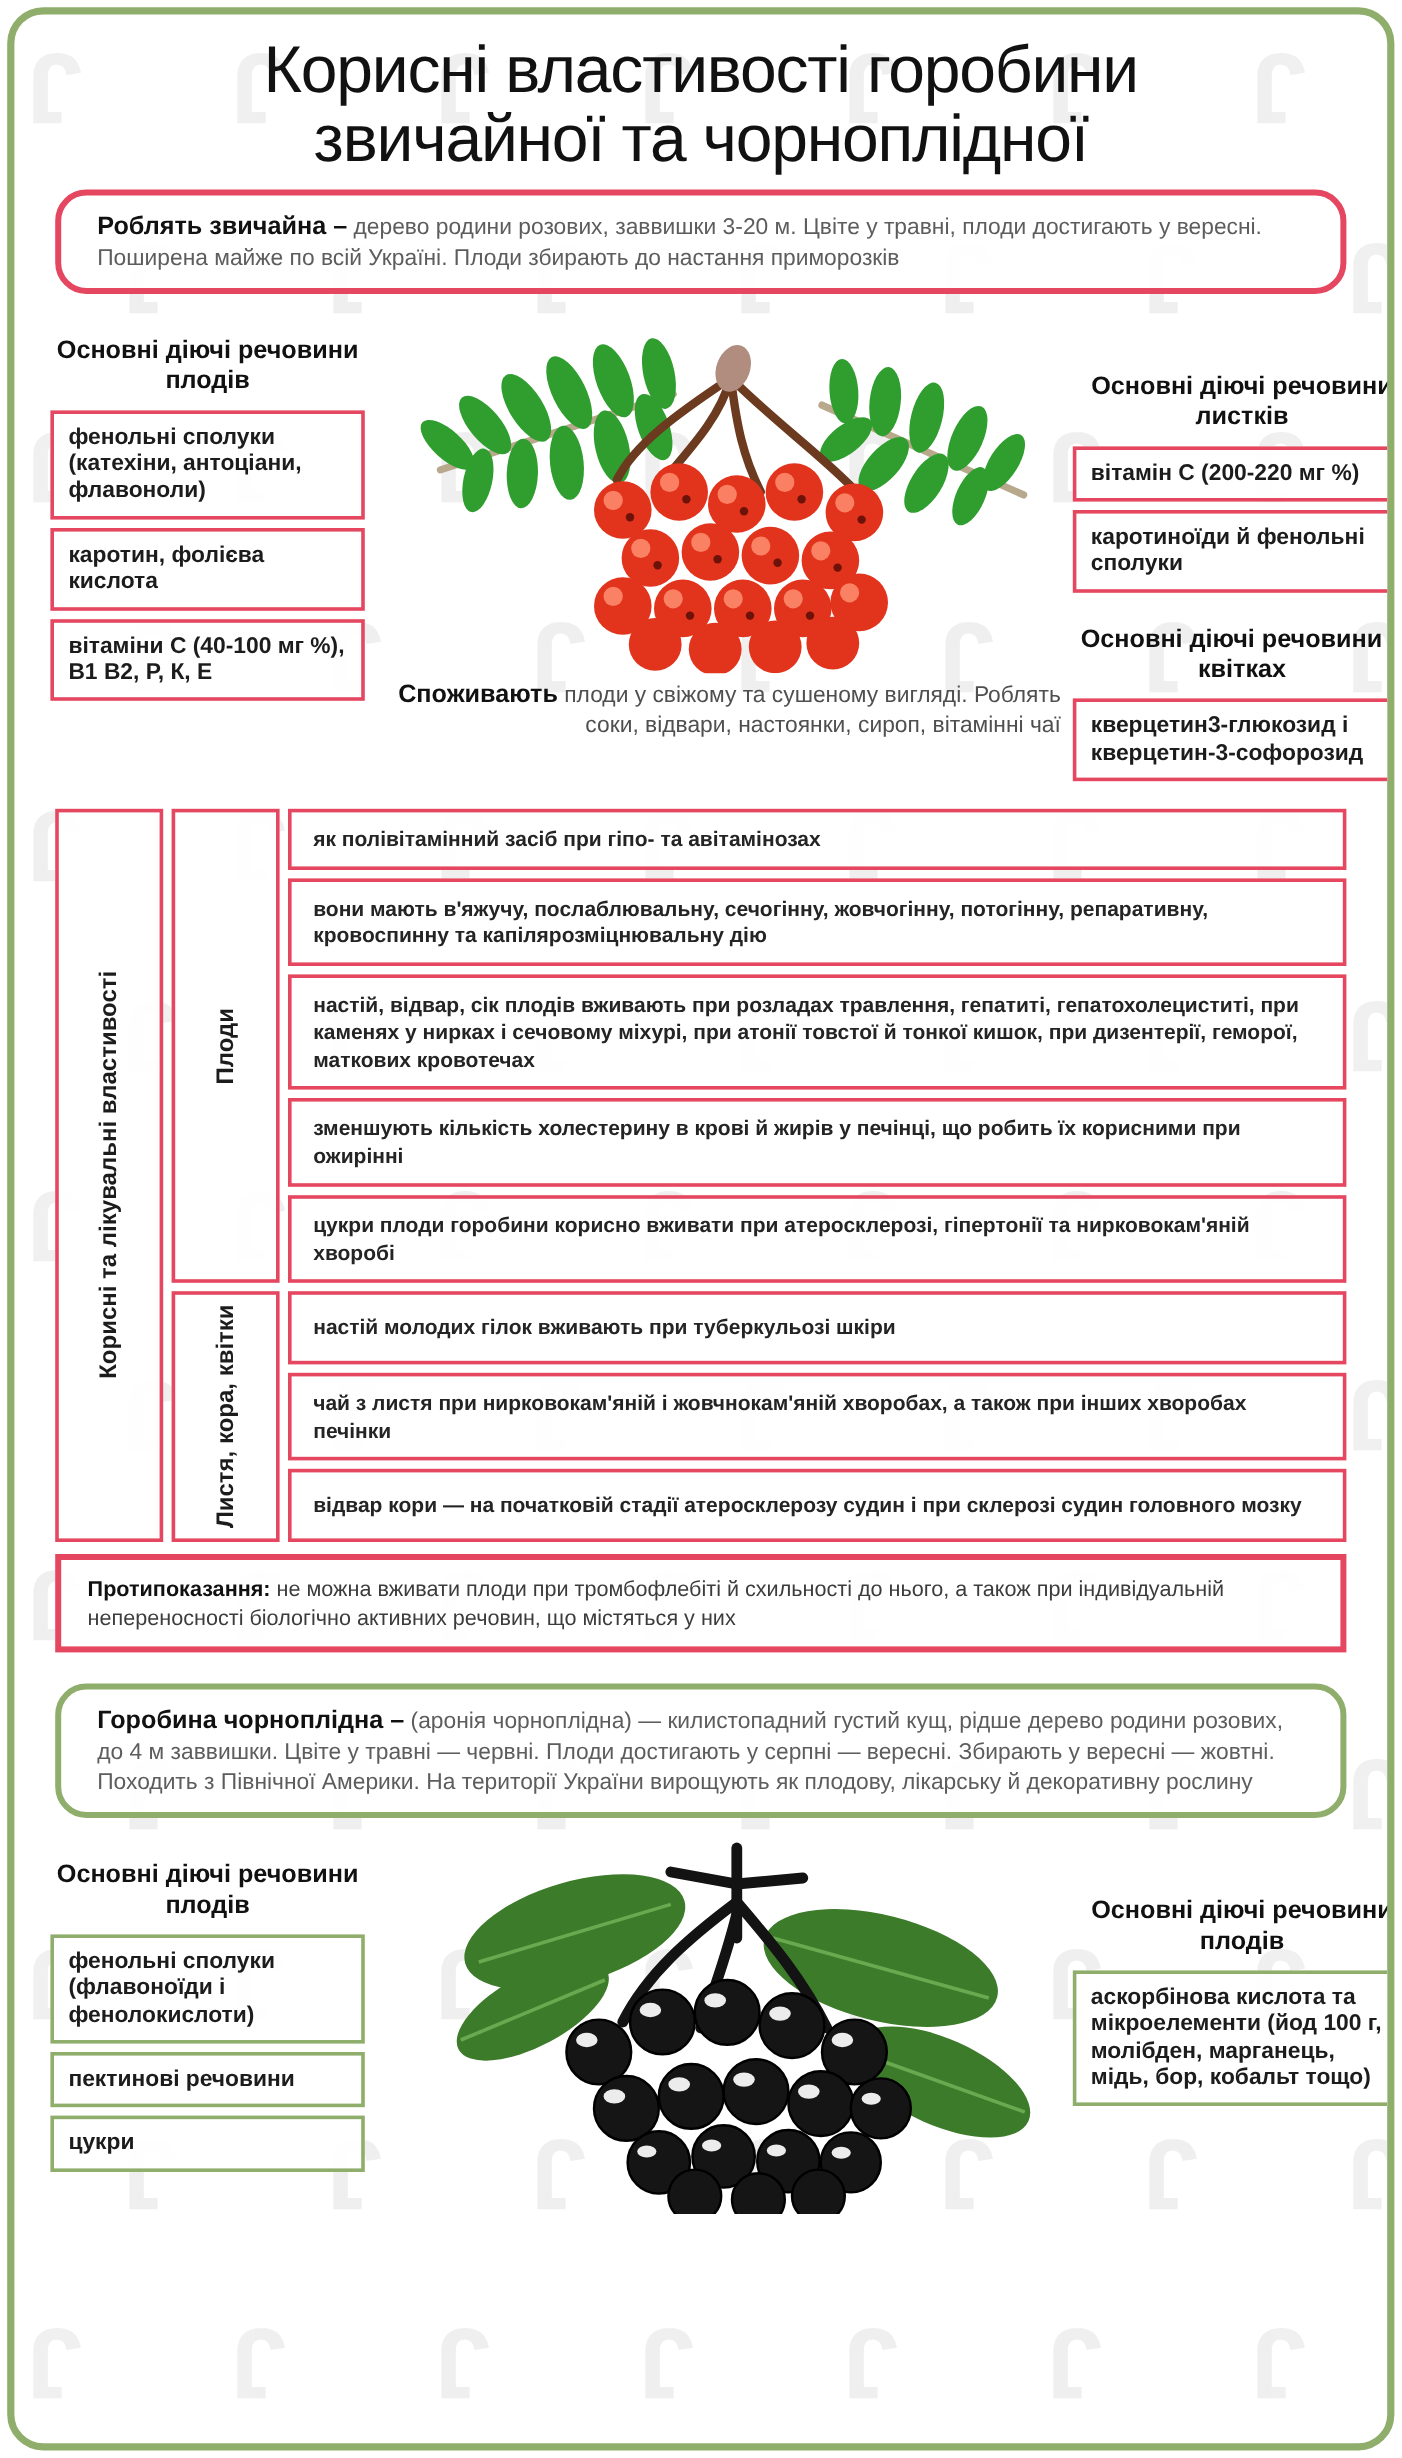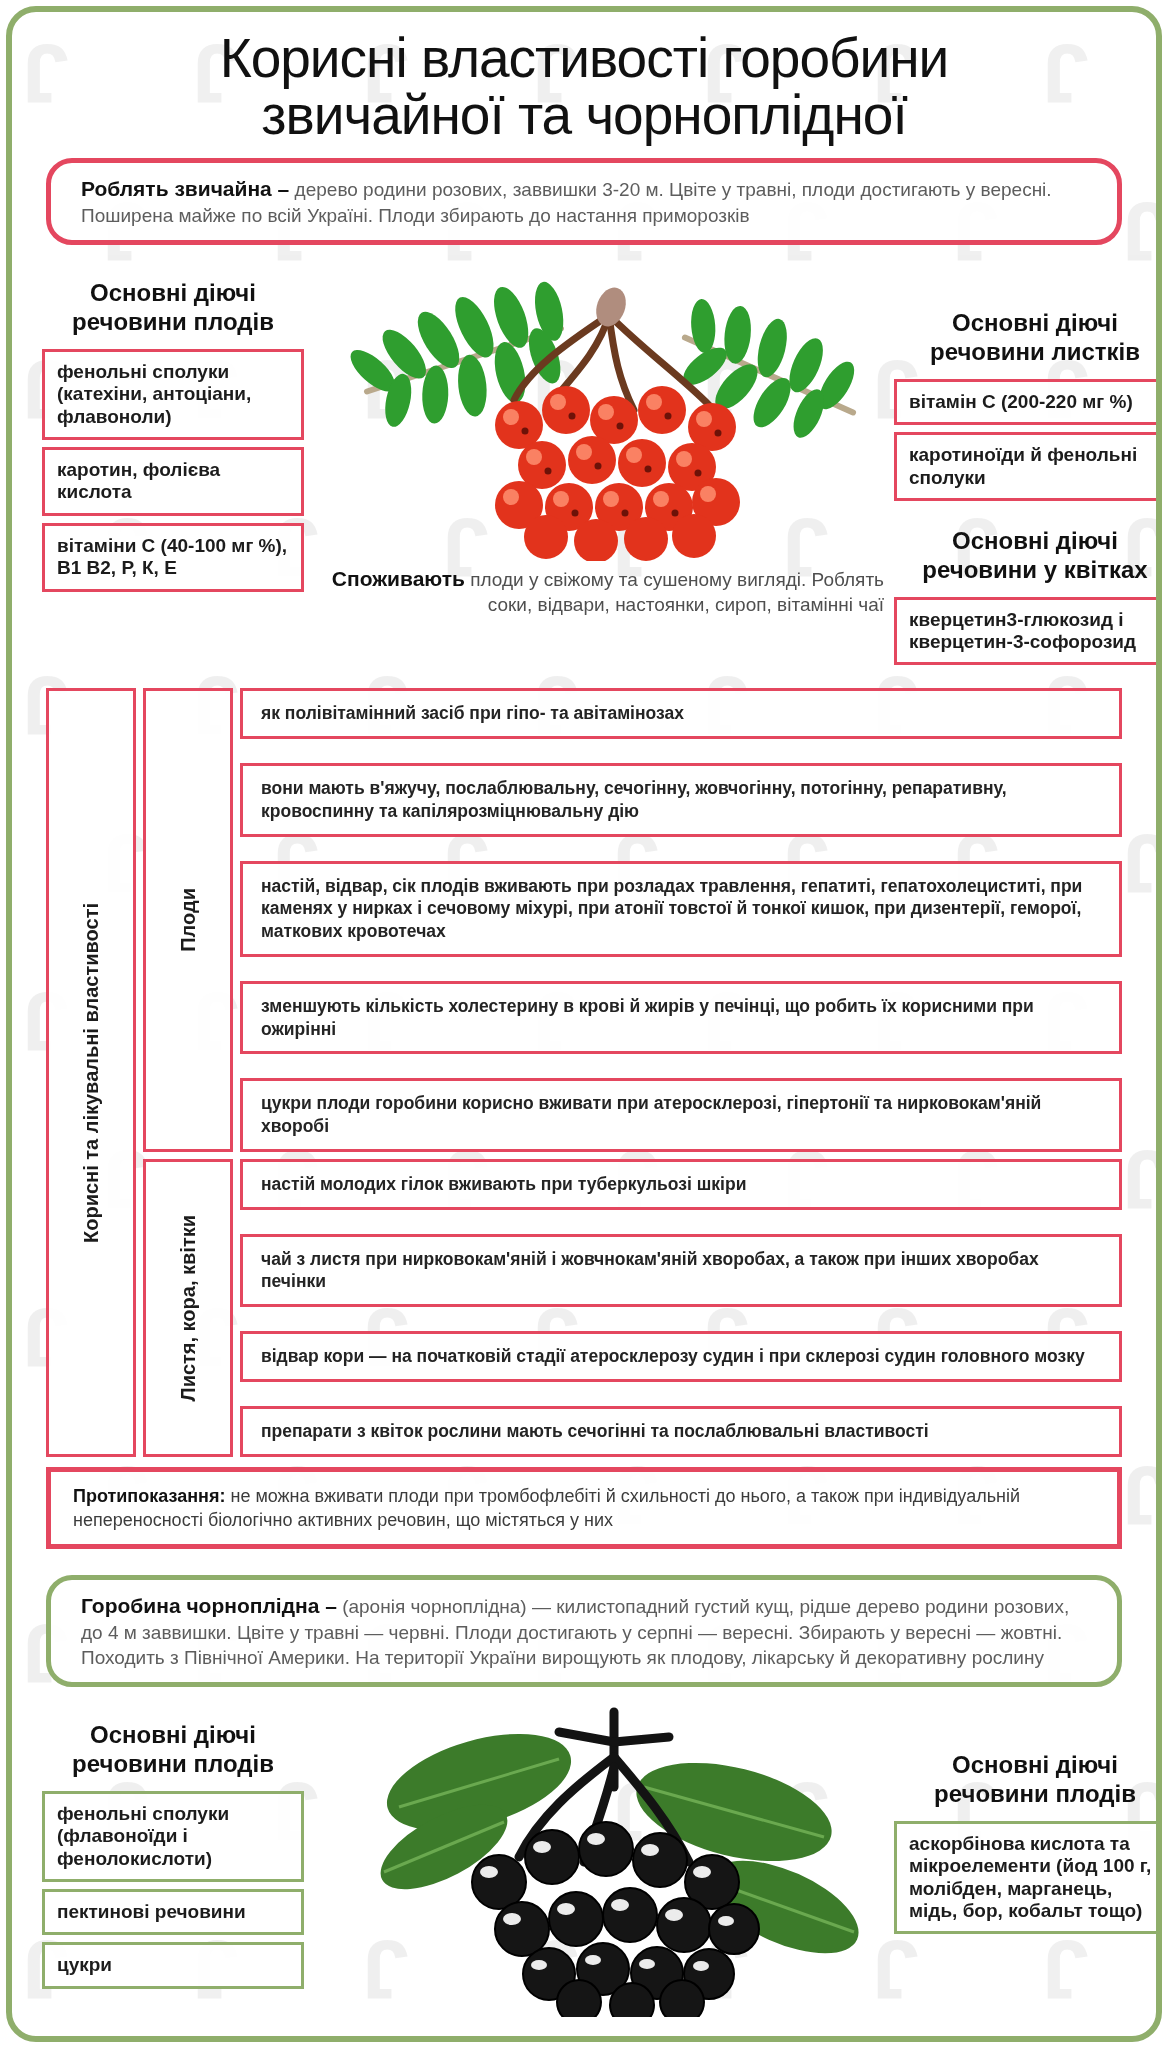--- a/index.html
+++ b/index.html
@@ -9,31 +9,31 @@
   .wm{position:absolute;font-weight:bold;color:#c9c9c9;opacity:.28;transform:rotate(180deg);font-size:84px;line-height:1;}
   .content{position:relative;z-index:1;padding:10px 30px 0 30px;}
   .page-title{text-align:center;font-size:55px;line-height:1.04;color:#111;font-weight:400;letter-spacing:-1px;margin:8px 0 14px;}
   .intro-box{border:5px solid #e4475f;border-radius:26px;background:rgba(255,255,255,.92);padding:12px 30px;font-size:19px;color:#5d5d5d;line-height:1.32;margin:0 4px 10px;}
   .intro-box.green{border-color:#8fae6b;}
   .intro-lead{font-weight:bold;color:#111;font-size:21px;}
   .cols{display:flex;gap:10px;align-items:flex-start;}
   .col-left{width:262px;flex:0 0 262px;padding-top:14px;}
   .col-right{width:282px;flex:0 0 282px;padding-top:44px;}
   .col-center{flex:1 1 auto;text-align:center;}
-  .sub-head{font-size:24px;font-weight:bold;color:#111;text-align:center;line-height:1.2;margin:10px 0 12px;}
+  .sub-head{font-size:21px;font-weight:bold;color:#111;text-align:center;line-height:1.2;margin:10px 0 12px;}
   .item-box{border:3px solid #e4475f;background:rgba(255,255,255,.9);padding:9px 12px;font-size:19px;font-weight:bold;color:#1c1c1c;line-height:1.18;margin-bottom:7px;}
   .item-box.green{border-color:#8fae6b;}
   .caption{font-size:19px;color:#4f4f4f;text-align:right;line-height:1.3;margin-top:4px;}
   .caption b{color:#111;font-size:21px;}
   .tbl{display:flex;gap:7px;margin:16px 4px 0;align-items:stretch;}
   .vcell{border:3px solid #e4475f;background:rgba(255,255,255,.9);display:flex;align-items:center;justify-content:center;flex:0 0 84px;width:84px;}
   .vtext{writing-mode:vertical-rl;transform:rotate(180deg);font-weight:bold;font-size:20px;color:#1c1c1c;text-align:center;line-height:1.15;padding:8px 4px;}
   .tbl-right{flex:1 1 auto;display:flex;flex-direction:column;gap:7px;}
   .tbl-group{display:flex;gap:7px;}
-  .rows{flex:1 1 auto;display:flex;flex-direction:column;gap:24px;}
+  .rows{flex:1 1 auto;display:flex;flex-direction:column;gap:7px;}
   .row-box{border:3px solid #e4475f;background:rgba(255,255,255,.9);padding:11px 18px;font-size:17.5px;font-weight:bold;color:#242424;line-height:1.3;display:flex;align-items:center;flex:1;}
   .contra{border:5px solid #e4475f;background:rgba(255,255,255,.92);margin:10px 4px 0;padding:12px 22px;font-size:18px;color:#3c3c3c;line-height:1.35;}
   .contra b{color:#111;}
   .art{margin:0 auto;display:block;}
   .sec2-head-left{margin-top:26px;}
 </style>
 </head>
 <body>
 
 <div class="frame">
@@ -292,21 +292,20 @@
         </div>
         <div class="tbl-group">
           <div class="vcell">
             <span class="vtext">Листя, кора, квітки</span>
           </div>
           <div class="rows">
 
           <div class="row-box">настій молодих гілок вживають при туберкульозі шкіри</div>
               <div class="row-box">чай з листя при нирковокам'яній і жовчнокам'яній хворобах, а також при інших хворобах печінки</div>
               <div class="row-box">відвар кори — на початковій стадії атеросклерозу судин і при склерозі судин головного мозку</div>
-              <div class="row-box">препарати з квіток рослини мають сечогінні та послаблювальні властивості</div>
             </div>
         </div>
       </div>
     </div>
 
     <div class="contra">
       <b>Протипоказання:</b><span> не можна вживати плоди при тромбофлебіті й схильності до нього, а також при індивідуальній непереносності біологічно активних речовин, що містяться у них</span>
     </div>
 
     <div class="intro-box green" style="margin-top:26px;">

